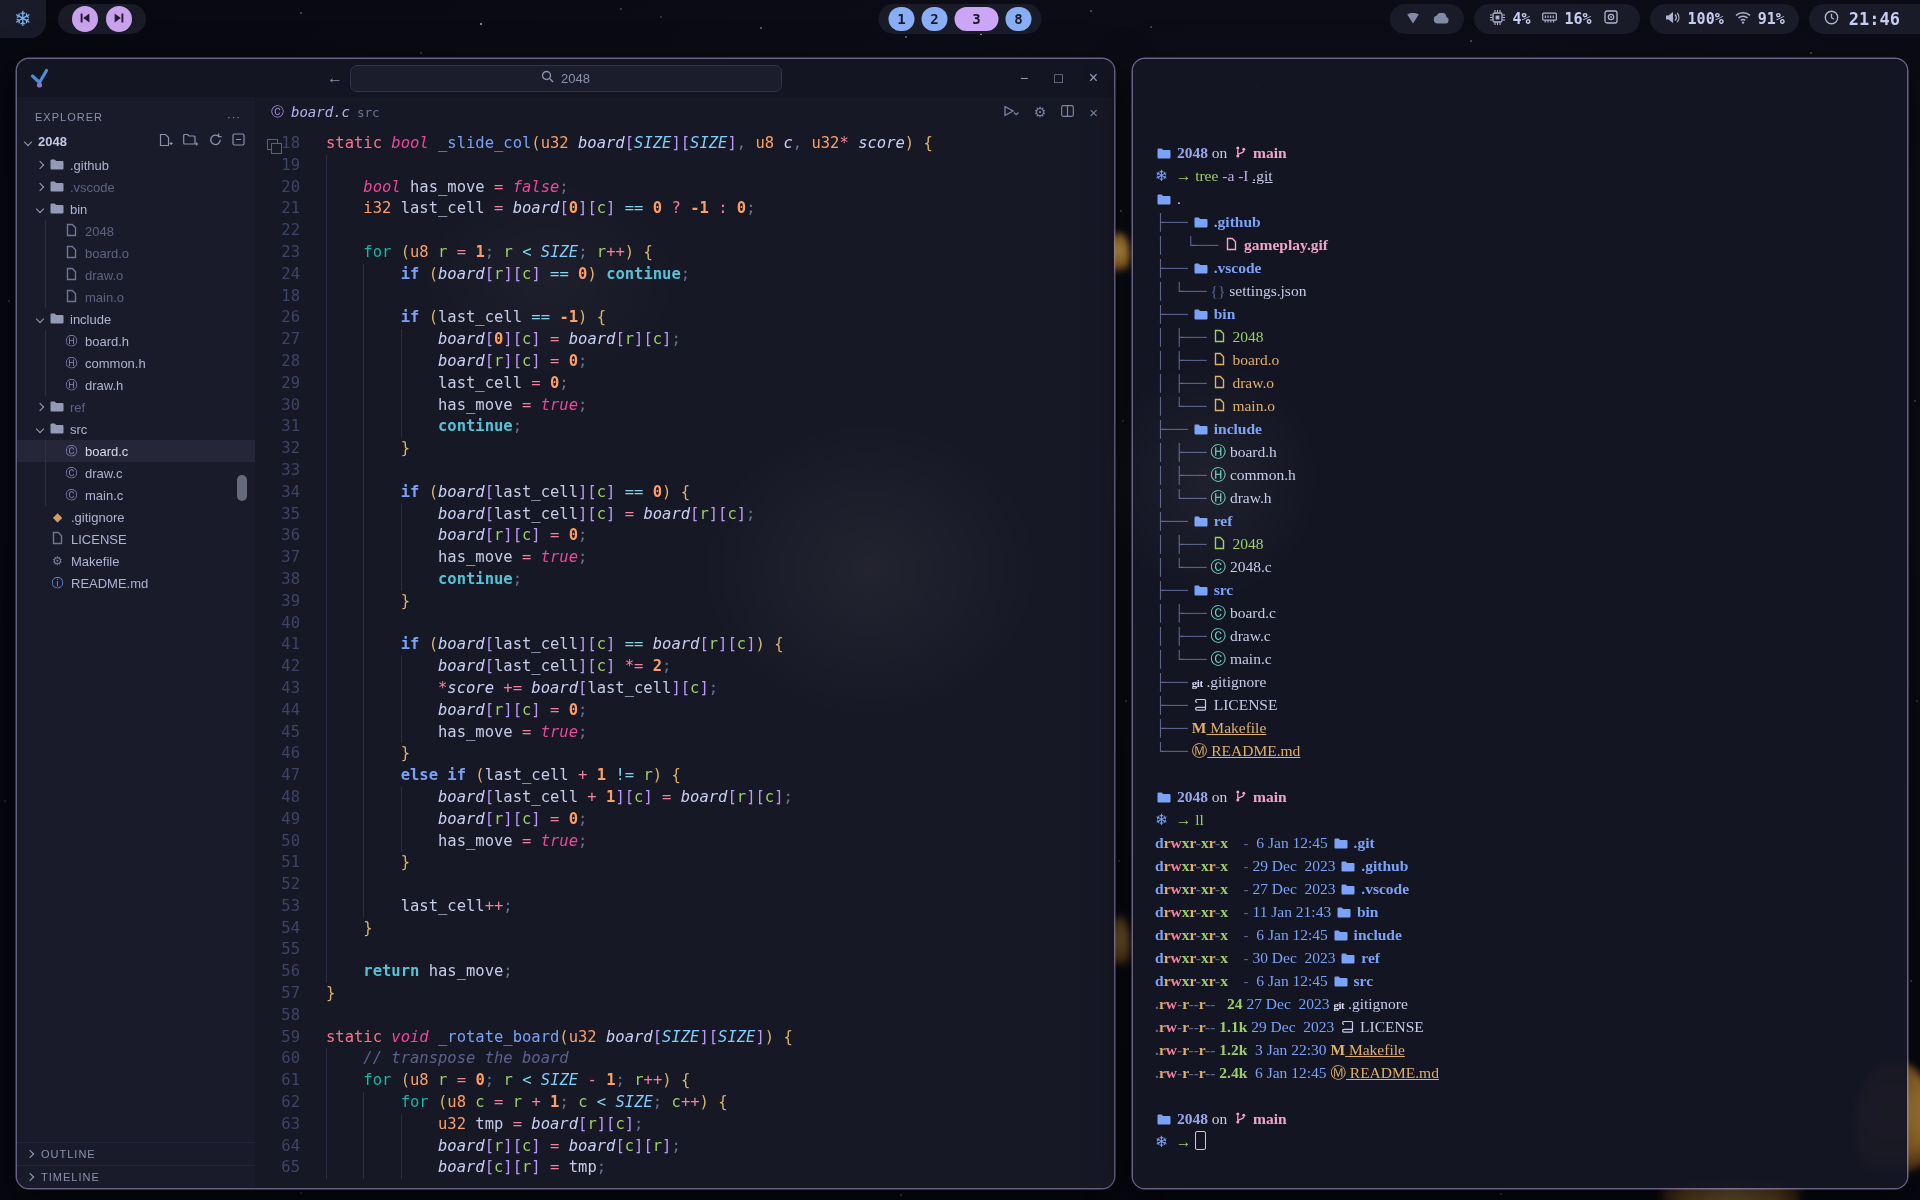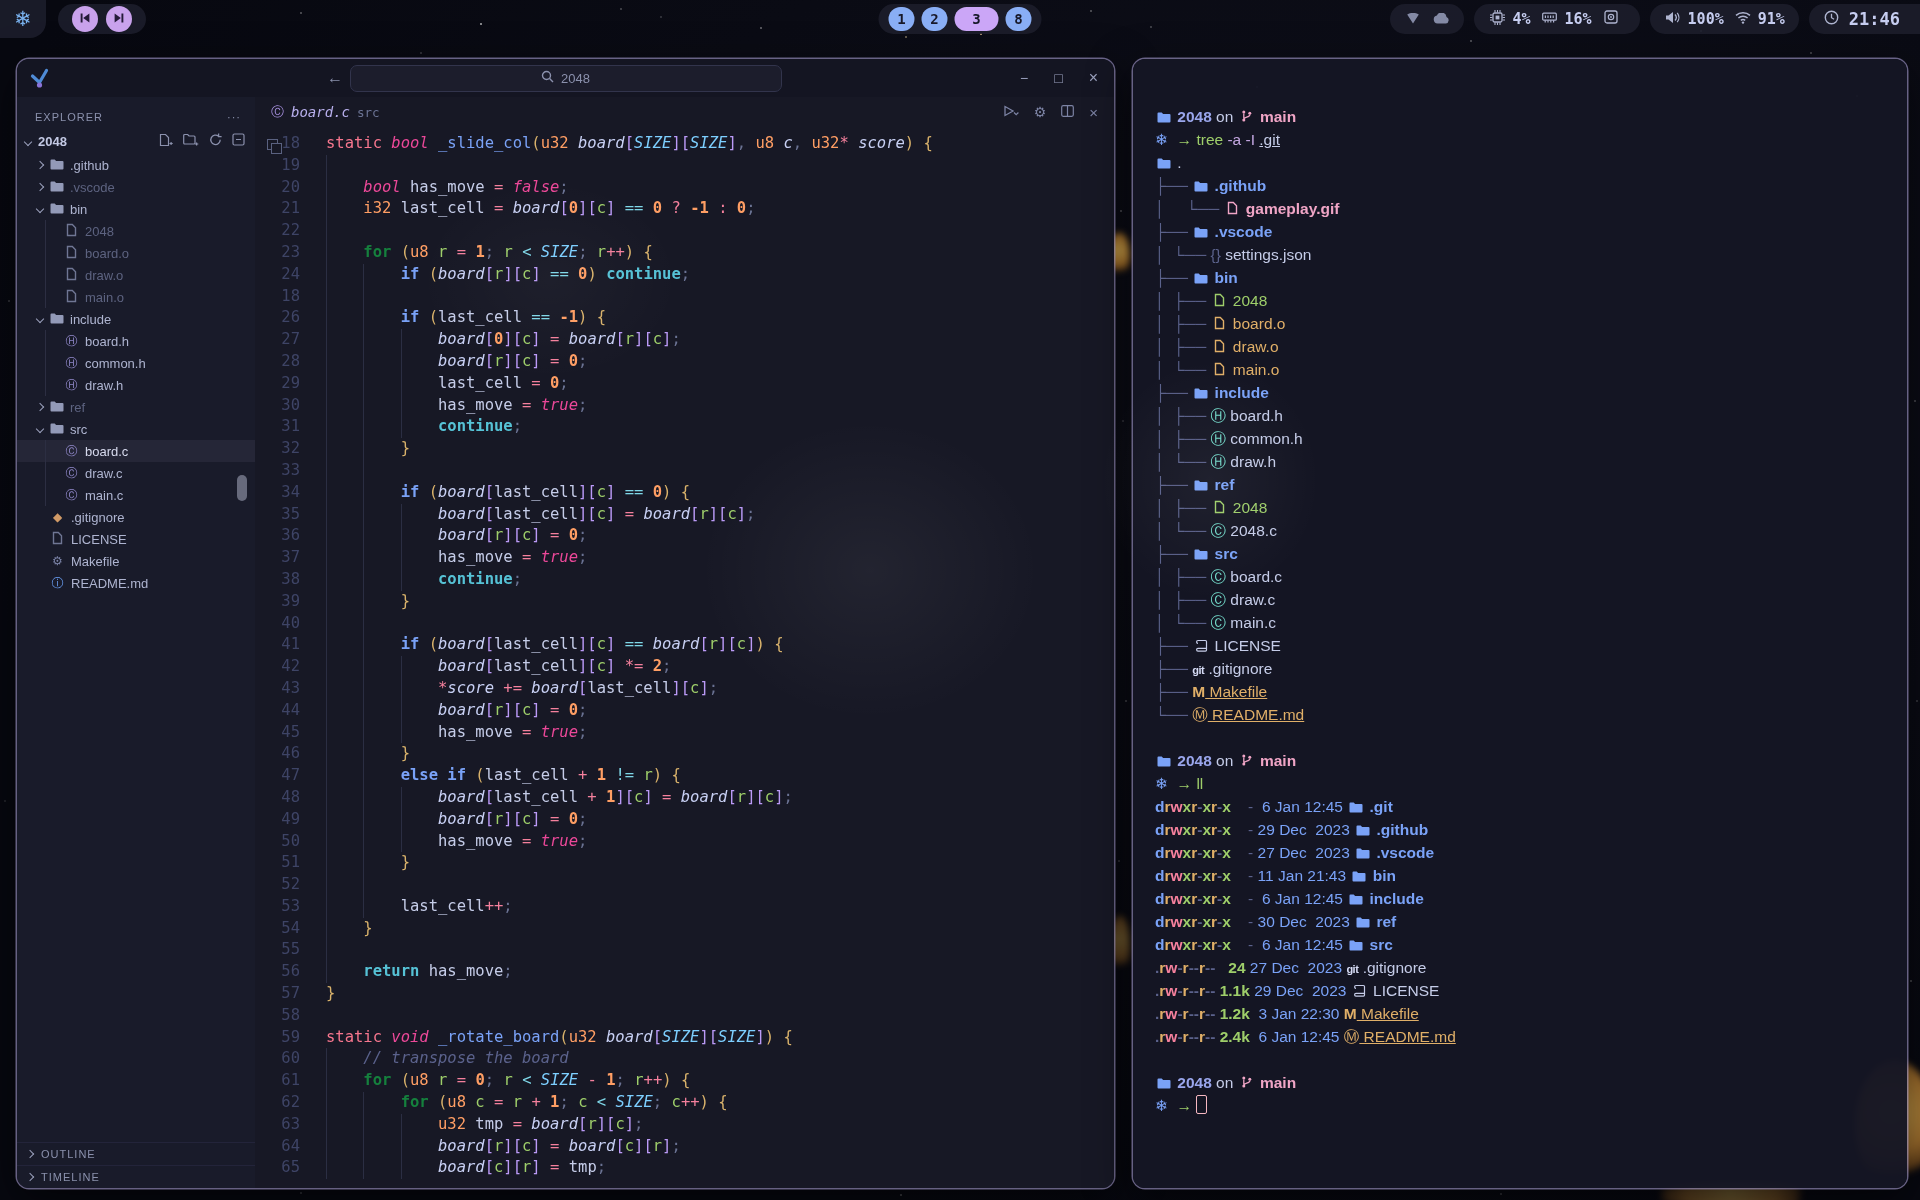--- a/index.html
+++ b/index.html
@@ -83,24 +83,24 @@
   .codewrap{position:relative;padding-top:6px;font-family:"DejaVu Sans Mono",monospace;font-size:15.5px;}
   .dup{position:absolute;left:12px;top:12px;width:9px;height:9px;border:1.3px solid #5a6180;}
   .dup:after{content:"";position:absolute;left:2.5px;top:2.5px;width:9px;height:9px;border:1.3px solid #5a6180;background:#171825;}
   .cl{position:relative;height:21.8px;line-height:21.8px;white-space:pre;color:#c5cce8;}
   .cl .ln{display:inline-block;width:45px;margin-right:26px;text-align:right;color:#3e4466;}
   .cl .gd{position:absolute;top:0;bottom:0;border-left:1px solid rgba(96,104,148,0.28);}
   .ck{color:#f7768e}.ct{color:#ec4899;font-style:italic}.cp{color:#ff9e64}.cf{color:#7aa2f7}
   .cpm{color:#c8d0f4;font-style:italic}.cct{color:#7dcfff;font-style:italic}.cv{color:#c5cce8}
   .clv{color:#9ece6a}.cn{color:#ff9e64;font-weight:600}.coa{color:#f5809d}.coc{color:#7fd7e8}
   .cbr{color:#bb9af7}.cpr{color:#d9b26b}.cpu{color:#6b7394}.cfl{color:#56c2d6;font-weight:600}
-  .cfo{color:#15803d;font-weight:700}.cif{color:#7aa2f7;font-weight:600}.ccm{color:#5b628c;font-style:italic}
-
-  
-  .termpad{padding:46px 22px 0 22px;font-family:Liberation Sans, sans-serif;font-size:15.5px;}
+  .cfo{color:#14b8a6;font-weight:400}.cif{color:#7aa2f7;font-weight:600}.ccm{color:#5b628c;font-style:italic}
+
+  
+  .termpad{padding:46px 22px 0 22px;font-family:Liberation Serif, serif;font-size:15.5px;margin-top:36px;}
   .tl{height:23px;line-height:23px;white-space:pre;}
   .tb{color:#7aa2f7}.tbb{color:#7aa2f7;font-weight:700}.tdir{color:#9aa6ec;font-weight:700}
   .tw{color:#c5cce8}.twu{color:#c5cce8;text-decoration:underline}
   .tp{color:#f0a5c6}.tpb{color:#f0a5c6;font-weight:700}
   .tg{color:#9ece6a}.tgb{color:#9ece6a;font-weight:700}
   .ty{color:#e0af68}.tyb{color:#e0af68;font-weight:700}.tyu{color:#e0af68;text-decoration:underline}
   .tgy{color:#5b628c}.tt{color:#73daca}.tlv{color:#c3a6e0}
   .tgit{color:#d6dbf5;font-size:11px;font-weight:700;letter-spacing:-0.5px}
   .ic{display:inline-block;width:18px;text-align:center;vertical-align:-1px;}
   .cursor{display:inline-block;width:9px;height:17px;border:1.5px solid #f7b8c2;border-radius:2px;vertical-align:-3px;}
@@ -526,24 +526,24 @@
         <div class="tl"><span class="tgy">│  ├── </span><span class="ic tg"><svg width="11" height="14" viewBox="0 0 11 14">
               <path d="M1.5 1.5h4.8l3.2 3.2v7.8h-8z" fill="none" stroke="currentColor" stroke-width="1.4"></path>
             </svg></span><span class="tg"> 2048</span></div>
         <div class="tl"><span class="tgy">│  └── </span><span class="tt">Ⓒ</span><span class="tw"> 2048.c</span></div>
         <div class="tl"><span class="tgy">├── </span><span class="ic tb"><svg width="14" height="12" viewBox="0 0 14 12">
               <path d="M0.5 2.5a1 1 0 0 1 1-1h3.2l1.4 1.6h6.4a1 1 0 0 1 1 1v6.4a1 1 0 0 1-1 1H1.5a1 1 0 0 1-1-1z" fill="currentColor"></path>
             </svg></span><span class="tbb"> src</span></div>
         <div class="tl"><span class="tgy">│  ├── </span><span class="tt">Ⓒ</span><span class="tw"> board.c</span></div>
         <div class="tl"><span class="tgy">│  ├── </span><span class="tt">Ⓒ</span><span class="tw"> draw.c</span></div>
         <div class="tl"><span class="tgy">│  └── </span><span class="tt">Ⓒ</span><span class="tw"> main.c</span></div>
+        <div class="tl"><span class="tgy">├── </span><span class="tgit">git</span><span class="tw"> .gitignore</span></div>
         <div class="tl"><span class="tgy">├── </span><span class="ic tw"><svg width="13" height="13" viewBox="0 0 13 13">
               <path d="M3 1.5h7.5a1 1 0 0 1 1 1v8.6a1 1 0 0 1-1 1H3a1.4 1.4 0 0 1 0-2.8h8.5M3 1.5a1.4 1.4 0 0 0 0 2.8" fill="none" stroke="currentColor" stroke-width="1.2"></path>
             </svg></span><span class="tw"> LICENSE</span></div>
-        <div class="tl"><span class="tgy">├── </span><span class="tgit">git</span><span class="tw"> .gitignore</span></div>
         <div class="tl"><span class="tgy">├── </span><span class="tyb">M</span><span class="tyu"> Makefile</span></div>
         <div class="tl"><span class="tgy">└── </span><span class="ty">Ⓜ</span><span class="tyu"> README.md</span></div>
         <div class="tl"></div>
         <div class="tl"><span class="ic tb"><svg width="14" height="12" viewBox="0 0 14 12">
               <path d="M0.5 2.5a1 1 0 0 1 1-1h3.2l1.4 1.6h6.4a1 1 0 0 1 1 1v6.4a1 1 0 0 1-1 1H1.5a1 1 0 0 1-1-1z" fill="currentColor"></path>
             </svg></span><span class="tw"> </span><span class="tdir">2048</span><span class="tw"> on </span><span class="ic tp"><svg width="11" height="14" viewBox="0 0 11 14">
               <circle cx="2.8" cy="3" r="1.5" fill="currentColor"></circle>
               <circle cx="8.8" cy="4.2" r="1.5" fill="currentColor"></circle>
               <circle cx="2.8" cy="11" r="1.5" fill="currentColor"></circle>
               <path d="M2.8 4.5v5M8.8 5.7c0 2.8-6 2.2-6 4.8" stroke="currentColor" stroke-width="1.3" fill="none"></path>

